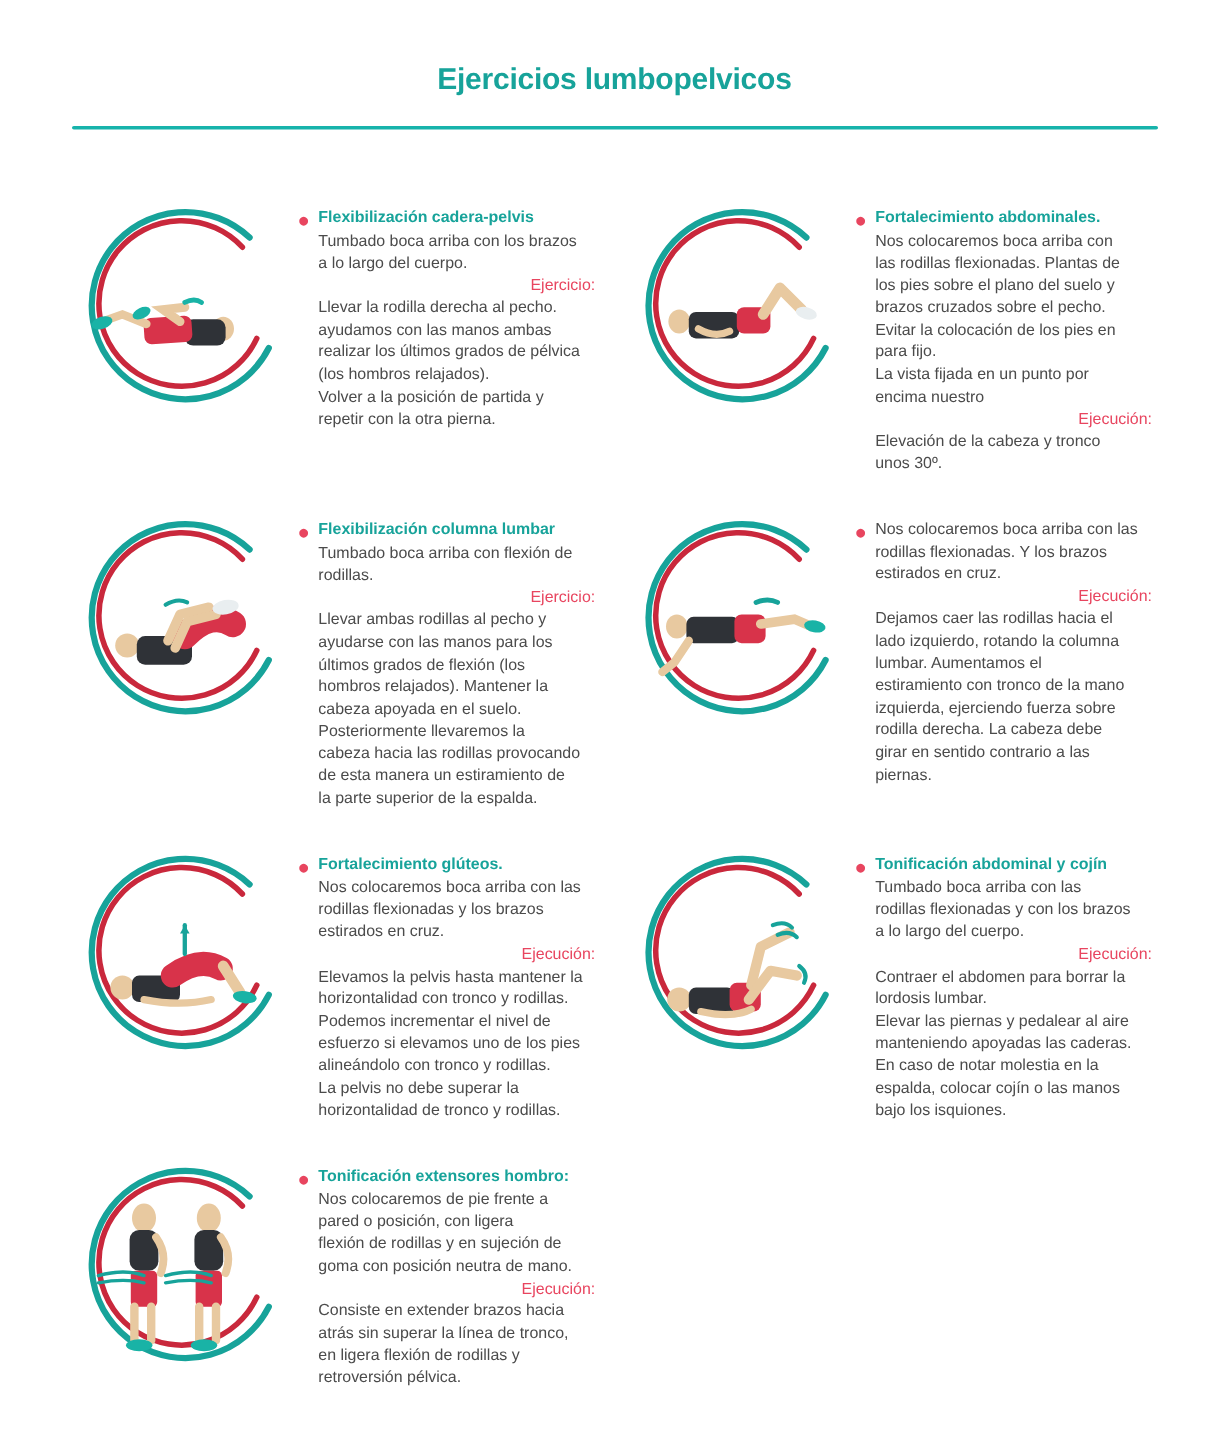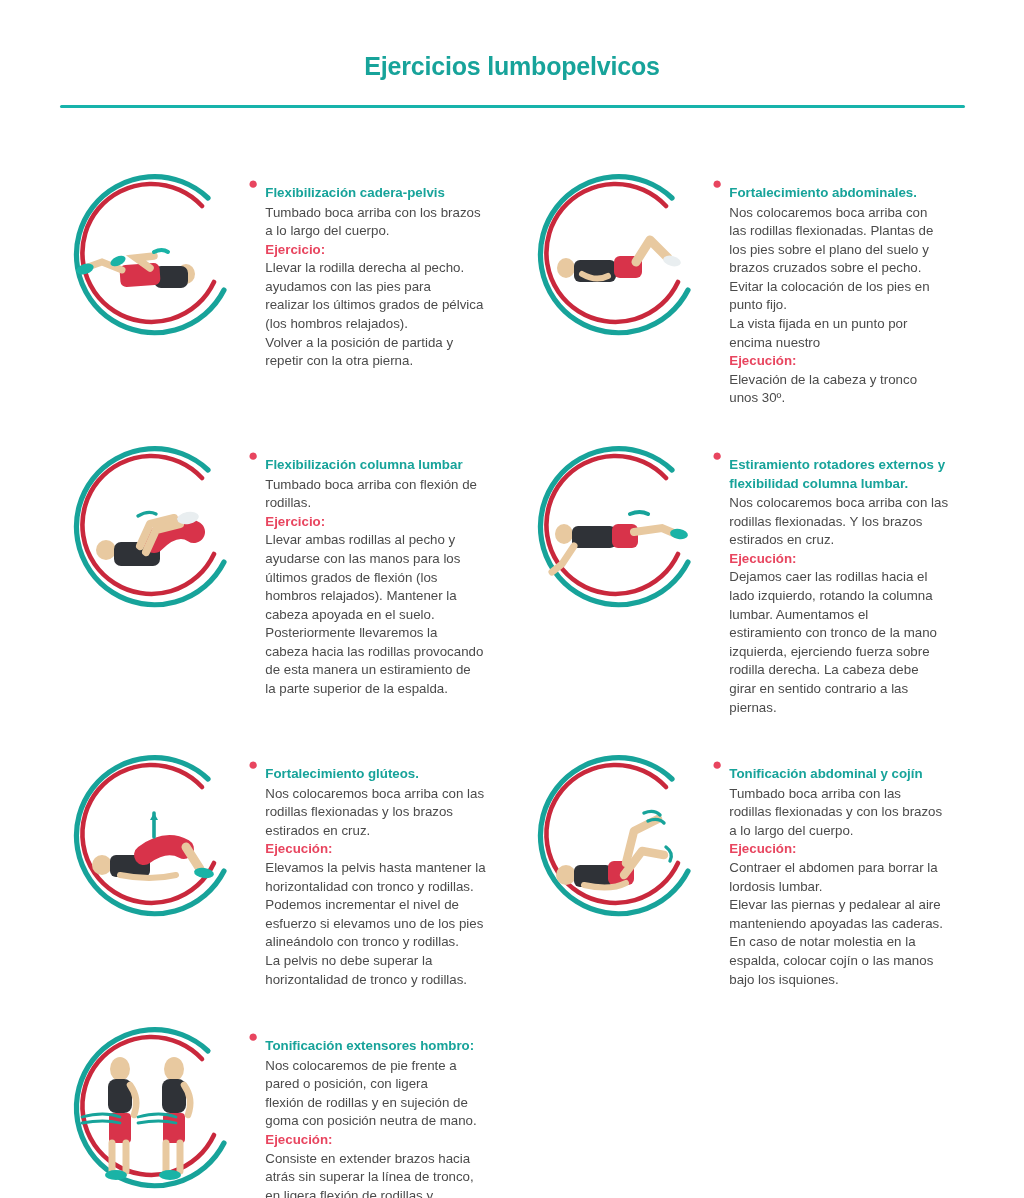--- a/index.html
+++ b/index.html
@@ -77,42 +77,42 @@
   .bullet {
     color: #e8455f;
     font-size: 17px;
     line-height: 17px;
     margin-right: 7px;
     margin-top: 3px;
     flex-shrink: 0;
   }
   .body {
     flex: 1;
-    margin-top: 12px;
   }
 
   .ex-heading {
     color: #17a39a;
     font-weight: bold;
     font-size: 13.3px;
     line-height: 18.5px;
     margin-bottom: 1px;
   }
 
   .ex-line {
     color: #4b4b4b;
     font-size: 13.3px;
     line-height: 18.6px;
   }
 
   .ex-label {
     color: #e8455f;
-    font-weight: bold;
+    font-weight: normal;
     font-size: 13.3px;
     line-height: 18.6px;
+    text-align: right;
   }
 
   
   .illus {
     position: relative;
     width: 180px;
     height: 180px;
   }
   .illus svg { display: block; }
 </style>
@@ -150,21 +150,21 @@
           </div>
           <div class="text-wrap">
             <div class="item">
               <span class="bullet">●</span>
               <div class="body">
                 <div class="ex-heading">Flexibilización cadera-pelvis</div>
                 <div class="ex-line">Tumbado boca arriba con los brazos</div>
                 <div class="ex-line">a lo largo del cuerpo.</div>
                 <div class="ex-label">Ejercicio:</div>
                 <div class="ex-line">Llevar la rodilla derecha al pecho.</div>
-                <div class="ex-line">ayudamos con las pies para</div>
+                <div class="ex-line">ayudamos con las manos ambas</div>
                 <div class="ex-line">realizar los últimos grados de pélvica</div>
                 <div class="ex-line">(los hombros relajados).</div>
                 <div class="ex-line">Volver a la posición de partida y</div>
                 <div class="ex-line">repetir con la otra pierna.</div>
               </div>
             </div>
           </div>
         </div>
         <div class="cell">
           <div class="illus-wrap">
@@ -187,21 +187,21 @@
           <div class="text-wrap">
             <div class="item">
               <span class="bullet">●</span>
               <div class="body">
                 <div class="ex-heading">Fortalecimiento abdominales.</div>
                 <div class="ex-line">Nos colocaremos boca arriba con</div>
                 <div class="ex-line">las rodillas flexionadas. Plantas de</div>
                 <div class="ex-line">los pies sobre el plano del suelo y</div>
                 <div class="ex-line">brazos cruzados  sobre el pecho.</div>
                 <div class="ex-line">Evitar la colocación de los pies en</div>
-                <div class="ex-line">punto fijo.</div>
+                <div class="ex-line">para fijo.</div>
                 <div class="ex-line">La vista fijada en un punto por</div>
                 <div class="ex-line">encima nuestro</div>
                 <div class="ex-label">Ejecución:</div>
                 <div class="ex-line">Elevación de la cabeza y tronco</div>
                 <div class="ex-line">unos 30º.</div>
               </div>
             </div>
           </div>
         </div>
       </div>
@@ -262,21 +262,20 @@
     <ellipse cx="157" cy="92" rx="9" ry="5" fill="#19b3a6" transform="rotate(10 157 92)"></ellipse>
     <path d="M108 72 q10 -4 18 0" stroke="#17a39a" stroke-width="4" fill="none" stroke-linecap="round"></path>
   </g>
               </svg>
             </div>
           </div>
           <div class="text-wrap">
             <div class="item">
               <span class="bullet">●</span>
               <div class="body">
-                <div class="ex-heading">Estiramiento rotadores externos y flexibilidad columna lumbar.</div>
                 <div class="ex-line">Nos colocaremos boca arriba con las</div>
                 <div class="ex-line">rodillas flexionadas. Y los brazos</div>
                 <div class="ex-line">estirados en cruz.</div>
                 <div class="ex-label">Ejecución:</div>
                 <div class="ex-line">Dejamos caer las rodillas hacia el</div>
                 <div class="ex-line">lado izquierdo, rotando la columna</div>
                 <div class="ex-line">lumbar. Aumentamos el</div>
                 <div class="ex-line">estiramiento con tronco de la mano</div>
                 <div class="ex-line">izquierda, ejerciendo fuerza sobre</div>
                 <div class="ex-line">rodilla derecha. La cabeza debe</div>

